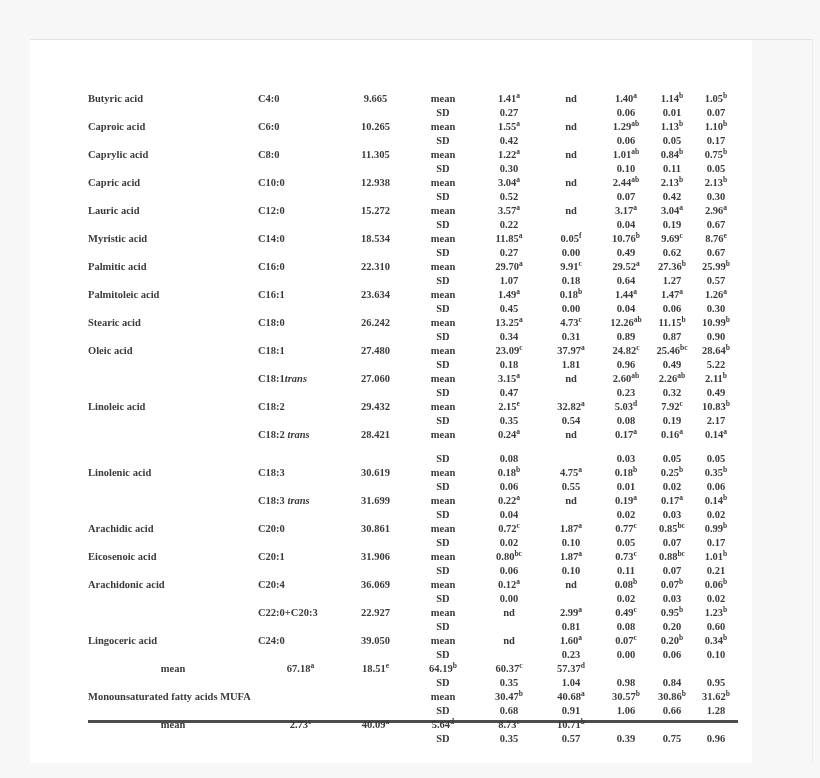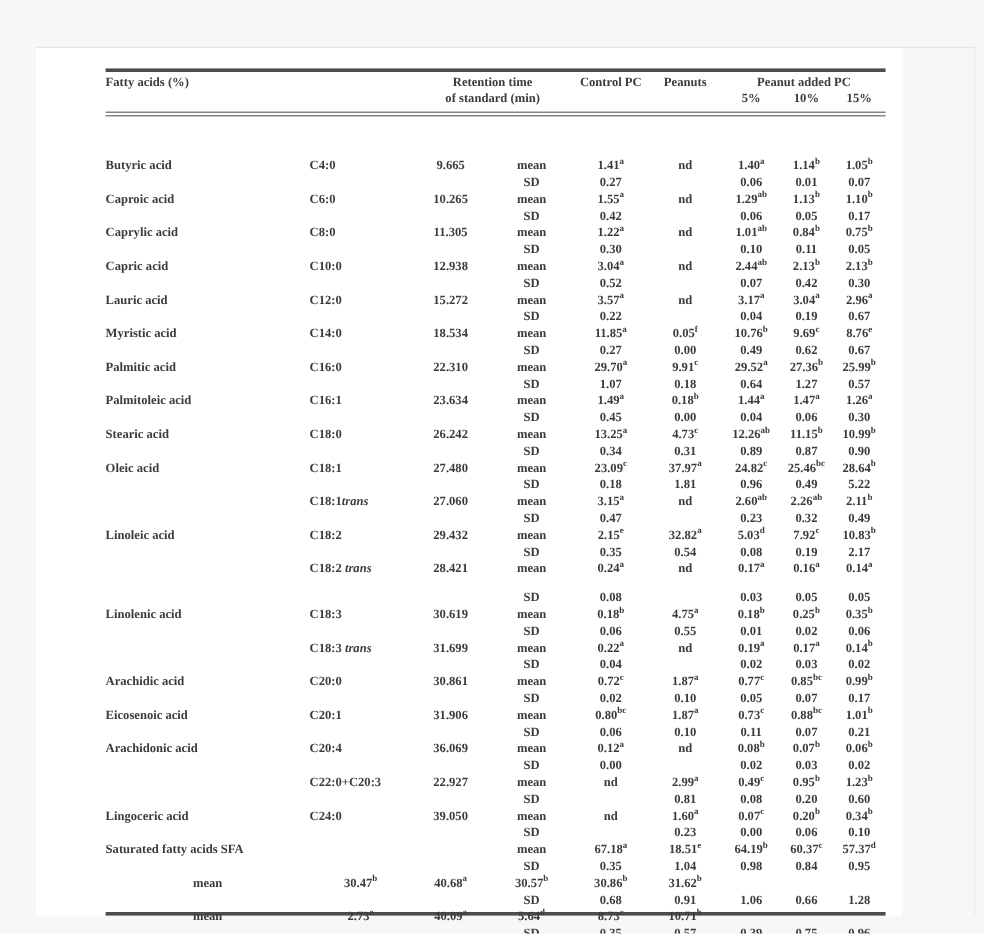--- a/index.html
+++ b/index.html
@@ -64,33 +64,20 @@
 </style>
 </head>
 <body>
 
 <div class="top-rule"></div>
 <div class="right-rule"></div>
 
 <div class="page">
   <div class="table-wrap">
 
-    <div class="grid9 thead">
-      <div class="cell h-fatty">Fatty acids (%)</div>
-      <div class="cell h-ret">
-        <div>Retention time</div>
-        <div>of standard (min)</div>
-      </div>
-      <div class="cell h-ctrl">Control PC</div>
-      <div class="cell h-pean">Peanuts</div>
-      <div class="cell h-added">Peanut added PC</div>
-      <div class="cell h-p5">5%</div>
-      <div class="cell h-p10">10%</div>
-      <div class="cell h-p15">15%</div>
-    </div>
 
     <div class="tbody" id="table-body">
         <div class="grid9 tr">
           <div class="cell c-name">Butyric acid</div>
           <div class="cell c-code">C4:0</div>
           <div class="cell c-ret">9.665</div>
           <div class="cell c-stat">mean</div>
           <div class="cell c-v">1.41<sup>a</sup></div>
           <div class="cell c-v">nd</div>
           <div class="cell c-v">1.40<sup>a</sup></div>
@@ -520,38 +507,38 @@
           <div class="cell c-code"></div>
           <div class="cell c-ret"></div>
           <div class="cell c-stat">SD</div>
           <div class="cell c-v"></div>
           <div class="cell c-v">0.23</div>
           <div class="cell c-v">0.00</div>
           <div class="cell c-v">0.06</div>
           <div class="cell c-v">0.10</div>
         </div>
         <div class="grid9 tr">
-          <div class="cell c-name span3">Saturated fatty acids SFA</div>
           <div class="cell c-stat">mean</div>
           <div class="cell c-v">67.18<sup>a</sup></div>
           <div class="cell c-v">18.51<sup>e</sup></div>
           <div class="cell c-v">64.19<sup>b</sup></div>
           <div class="cell c-v">60.37<sup>c</sup></div>
           <div class="cell c-v">57.37<sup>d</sup></div>
         </div>
         <div class="grid9 tr">
           <div class="cell c-name span3"></div>
           <div class="cell c-stat">SD</div>
           <div class="cell c-v">0.35</div>
           <div class="cell c-v">1.04</div>
           <div class="cell c-v">0.98</div>
           <div class="cell c-v">0.84</div>
           <div class="cell c-v">0.95</div>
         </div>
         <div class="grid9 tr">
+          <div class="cell c-name span3">Monounsaturated fatty acids MUFA</div>
           <div class="cell c-stat">mean</div>
           <div class="cell c-v">30.47<sup>b</sup></div>
           <div class="cell c-v">40.68<sup>a</sup></div>
           <div class="cell c-v">30.57<sup>b</sup></div>
           <div class="cell c-v">30.86<sup>b</sup></div>
           <div class="cell c-v">31.62<sup>b</sup></div>
         </div>
         <div class="grid9 tr">
           <div class="cell c-name span3"></div>
           <div class="cell c-stat">SD</div>

